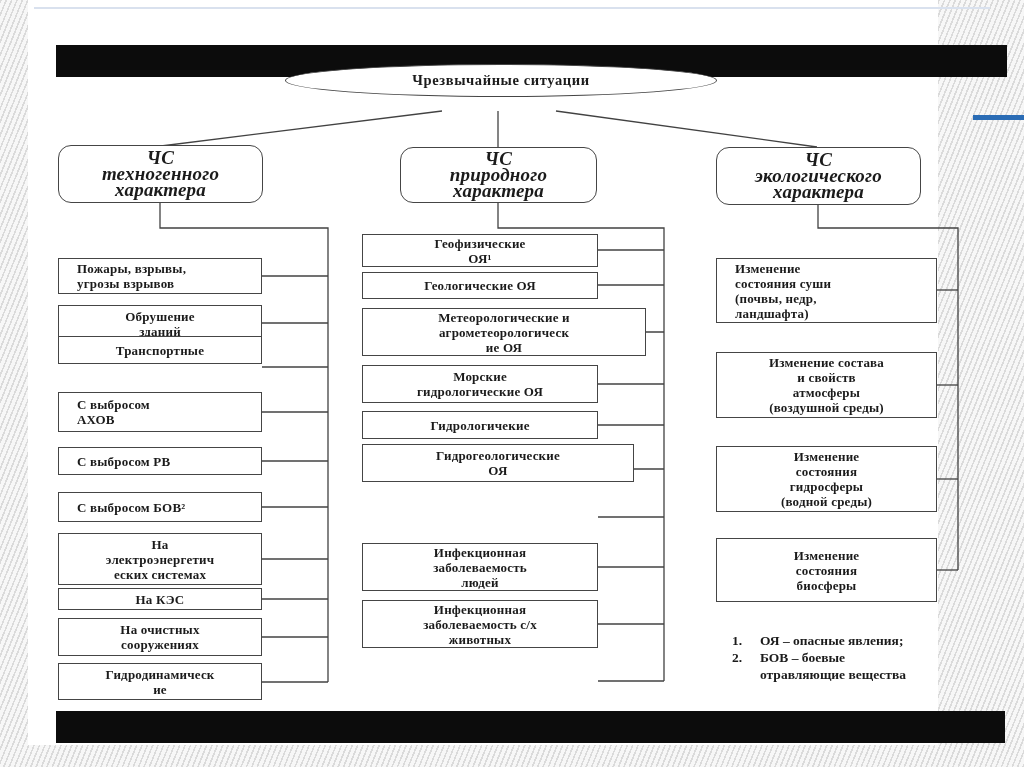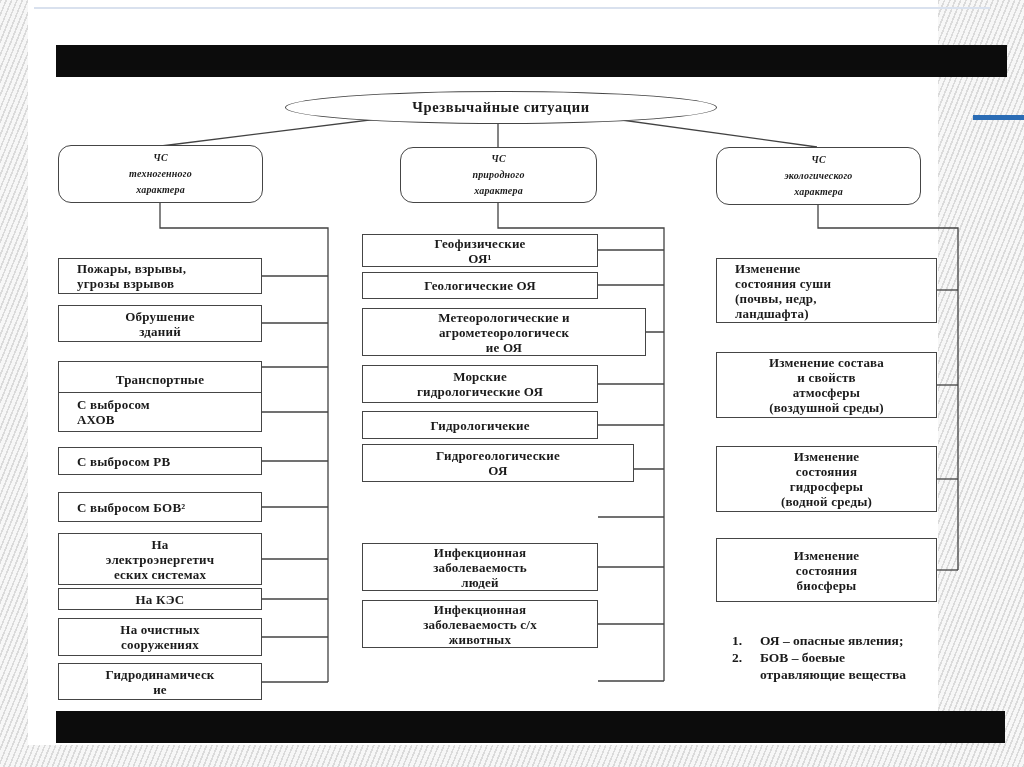--- a/index.html
+++ b/index.html
@@ -29,35 +29,35 @@
     position:absolute;left:973px;top:115px;width:51px;height:5px;
   }
   .bar{position:absolute;left:56px;width:951px;height:32px;background:#0c0c0c;}
   .bar.top{top:45px;}
   .bar.bottom{top:711px;width:949px;}
 
   .diagram{position:absolute;inset:0;color:#1b1b1b;}
   svg.lines{position:absolute;left:0;top:0;pointer-events:none;}
 
   .ellipse{
-    position:absolute;left:285px;top:91px;width:430px;height:31px;
+    position:absolute;left:285px;top:64px;width:430px;height:31px;
     border:1.5px solid #454545;border-radius:50%;
     display:flex;align-items:center;justify-content:center;
     font-weight:bold;font-size:14.5px;letter-spacing:0.6px;background:#fff;
   }
   .node{
     position:absolute;background:#fff;
     border:1.5px solid #454545;
     display:flex;flex-direction:column;justify-content:center;
     text-align:center;white-space:pre-line;
     font-size:13px;font-weight:700;line-height:15px;letter-spacing:0.2px;
     box-sizing:border-box;
   }
   .node.hdr{
-    border-radius:13px;font-style:italic;font-size:10px;line-height:16px;
+    border-radius:13px;font-style:italic;font-size:19px;line-height:16px;
     font-weight:600;
   }
   .node.ta-l{text-align:left;padding-left:18px;}
   .legend{
     position:absolute;left:732px;top:632px;font-size:13.5px;font-weight:600;
     line-height:17px;color:#1b1b1b;
   }
   .legend .row{display:flex;}
   .legend .num{width:28px;flex:none;}
   .legend .txt{white-space:pre-line;}
@@ -122,21 +122,21 @@
 природного
 характера</div>
   <div class="node hdr" style="left:716px;top:147px;width:205px;height:58px">ЧС
 экологического
 характера</div>
 
   <div class="node ta-l" style="left:58px;top:258px;width:204px;height:36px">Пожары, взрывы,
 угрозы взрывов</div>
   <div class="node" style="left:58px;top:305px;width:204px;height:37px">Обрушение
 зданий</div>
-  <div class="node" style="left:58px;top:361px;width:204px;height:36px">Транспортные</div>
+  <div class="node" style="left:58px;top:336px;width:204px;height:28px">Транспортные</div>
   <div class="node ta-l" style="left:58px;top:392px;width:204px;height:40px">С выбросом
 АХОВ</div>
   <div class="node ta-l" style="left:58px;top:447px;width:204px;height:28px">С выбросом РВ</div>
   <div class="node ta-l" style="left:58px;top:492px;width:204px;height:30px">С выбросом БОВ²</div>
   <div class="node" style="left:58px;top:533px;width:204px;height:52px">На
 электроэнергетич
 еских системах</div>
   <div class="node" style="left:58px;top:588px;width:204px;height:22px">На КЭС</div>
   <div class="node" style="left:58px;top:618px;width:204px;height:38px">На очистных
 сооружениях</div>

